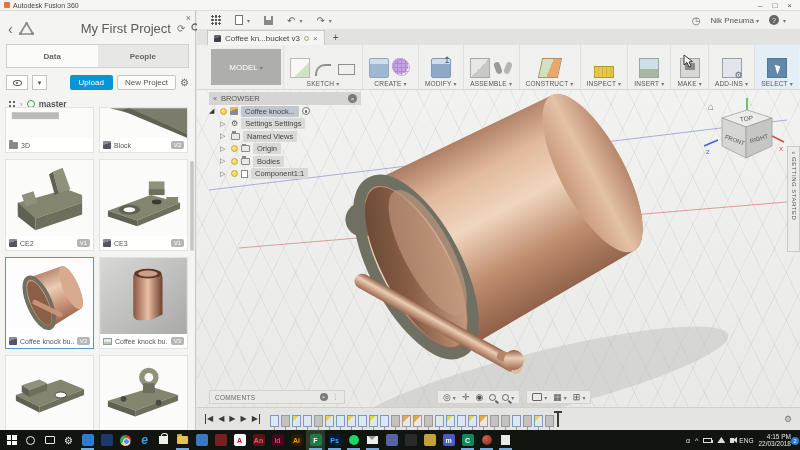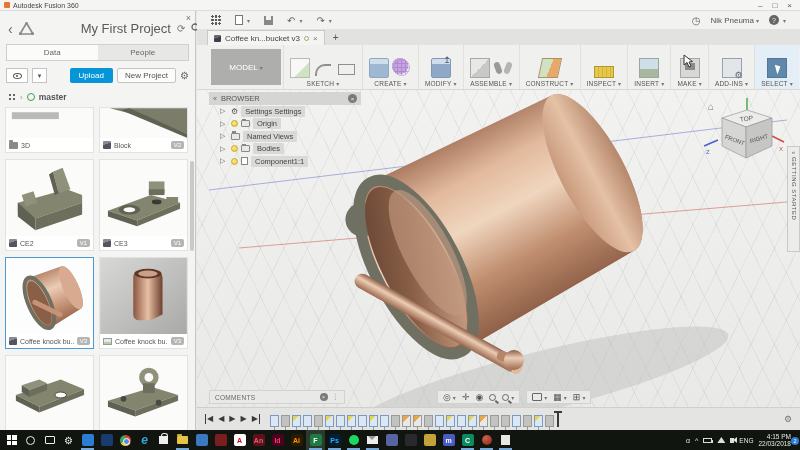--- a/index.html
+++ b/index.html
@@ -13,21 +13,21 @@
 
   
   #datapanel{position:absolute;left:0;top:11px;width:196px;height:419px;background:#f4f4f3;border-right:1px solid #c6c6c4;}
   #dp-close{position:absolute;right:4px;top:2px;font-size:9px;color:#777;}
   #dp-head{display:flex;align-items:center;gap:6px;padding:10px 8px 6px 8px;}
   #dp-head .back{font-size:14px;color:#666;line-height:10px;}
   #dp-head .plogo{width:15px;height:13px;position:relative;}
   #dp-head .plogo svg{display:block;}
   #dp-title{font-size:13px;color:#5a5a5a;flex:1;white-space:nowrap;margin-left:41px;}
   #dp-head .hic{font-size:10px;color:#777;}
-  #dp-tabs{display:flex;margin:2px 6px 0 6px;border:1px solid #cfcfcd;height:17px;}
+  #dp-tabs{display:flex;margin:2px 6px 0 6px;border:1px solid #cfcfcd;height:24px;font-weight:bold;}
   .dptab{flex:1;display:flex;align-items:center;justify-content:center;font-size:8px;color:#666;background:#e7e7e5;}
   .dptab.active{background:#fbfbfa;}
   #dp-controls{display:flex;align-items:center;gap:4px;padding:7px 6px 5px 6px;}
   .eyebtn{width:22px;height:15px;border:1px solid #c4c4c2;background:#fff;display:flex;align-items:center;justify-content:center;}
   .eyebtn .eye{width:9px;height:6px;border:1px solid #555;border-radius:50%;position:relative;}
   .eyebtn .eye::after{content:"";position:absolute;left:2.5px;top:1px;width:2px;height:2px;background:#555;border-radius:50%;}
   .vbtn{width:15px;height:15px;border:1px solid #c4c4c2;background:#fff;font-size:7px;color:#555;display:flex;align-items:center;justify-content:center;}
   #dp-controls .sp{flex:1;}
   .btn-upload{background:#0696d7;color:#fff;font-size:8px;border-radius:2px;padding:3px 9px;}
   .btn-newfolder{background:#fcfcfb;border:1px solid #c4c4c2;color:#555;font-size:8px;border-radius:2px;padding:2px 7px;}
@@ -585,38 +585,45 @@
           <circle cx="305" cy="270" r="10" fill="url(#copBar)"></circle>
         </g>
       </svg>
 
       <div id="browser">
         <div id="bheader">
           <span class="coll">«</span>
           <span>BROWSER</span>
           <span class="bx">×</span>
         </div>
+        <div class="brow root">
+          <span class="tri">◢</span>
+          <span class="bulb"></span>
+          <span class="bcomp"></span>
+          <span class="pill">Coffee knock...</span>
+          <span class="radio"></span>
+        </div>
         <div class="brow">
           <span class="indent"></span>
             <span class="tri">▷</span>
           <span class="bgear">⚙</span>
           <span class="pill">Settings Settings</span>
+        </div>
+        <div class="brow">
+          <span class="indent"></span>
+            <span class="tri">▷</span>
+          <span class="bfold"></span>
+          <span class="pill">Named Views</span>
         </div>
         <div class="brow">
           <span class="indent"></span>
             <span class="tri">▷</span>
           <span class="bulb"></span>
           <span class="bfold"></span>
           <span class="pill">Origin</span>
-        </div>
-        <div class="brow">
-          <span class="indent"></span>
-            <span class="tri">▷</span>
-          <span class="bfold"></span>
-          <span class="pill">Named Views</span>
         </div>
         <div class="brow">
           <span class="indent"></span>
             <span class="tri">▷</span>
           <span class="bulb"></span>
           <span class="bfold"></span>
           <span class="pill">Bodies</span>
         </div>
         <div class="brow">
           <span class="indent"></span>

